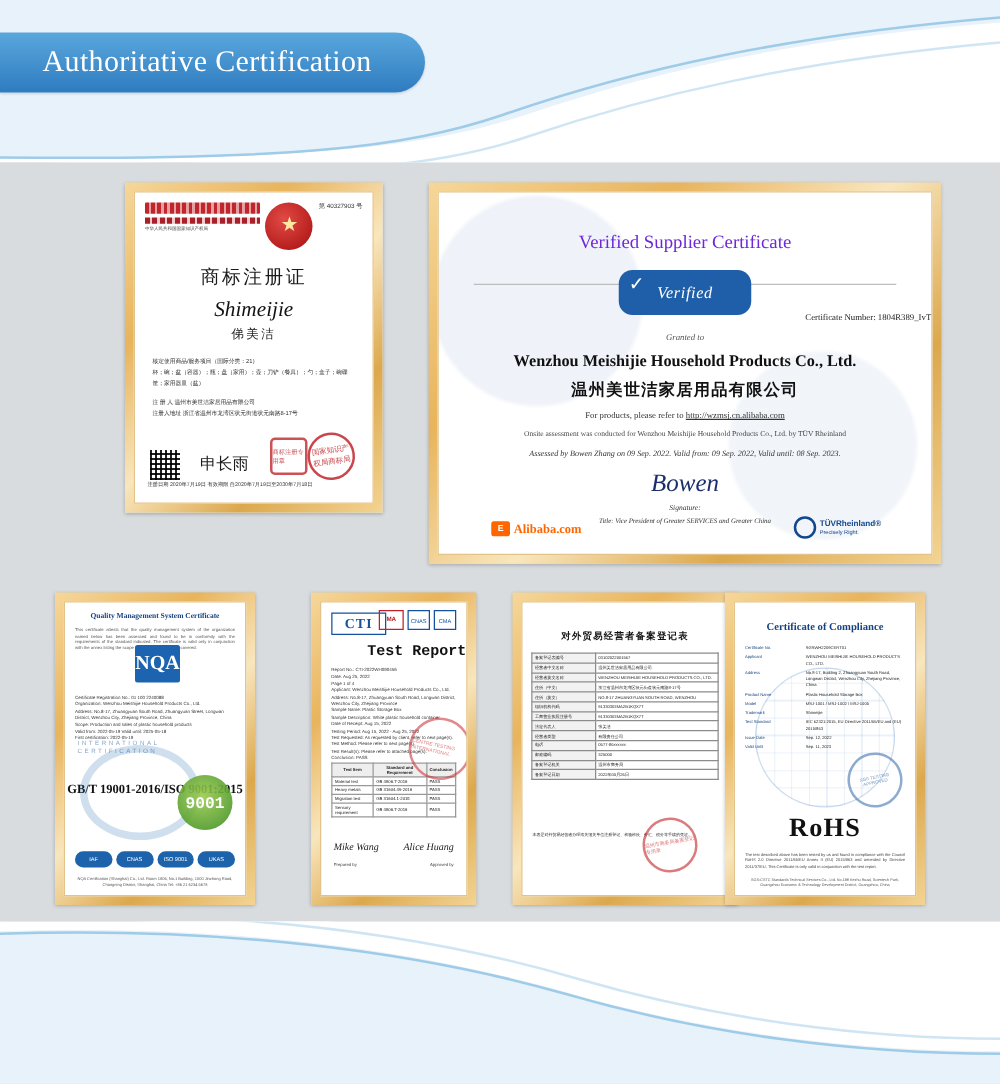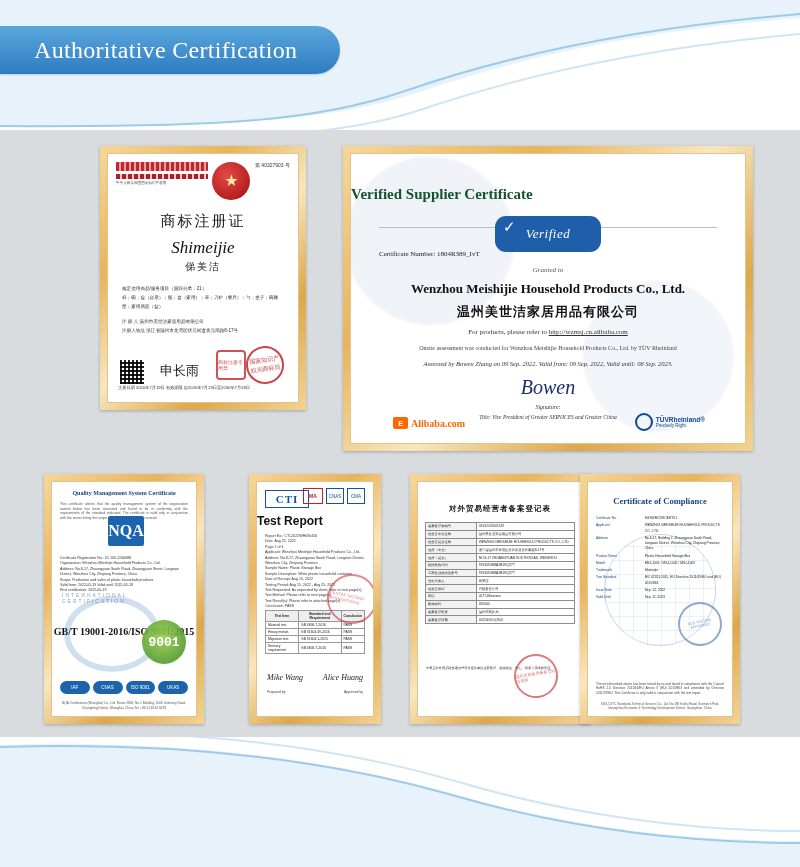--- a/index.html
+++ b/index.html
@@ -187,24 +187,25 @@
     border: 2px solid #c0272d;
     color: #c0272d; font-size: 5px;
     display: flex; align-items: center; justify-content: center;
     opacity: 0.8;
   }
 
   
   #vs-frame { left: 343px; top: 146px; width: 410px; height: 305px; }
   .vs-title {
     position: absolute; left: 0; right: 0; top: 32px;
+    text-align: center;
     font-family: "Liberation Serif", serif;
     font-size: 15px;
-    font-weight: bold;
-    color: #14532d;
+    font-weight: normal;
+    color: #6d28d9;
   }
   .vs-badge {
     position: absolute; left: 50%; top: 62px;
     transform: translateX(-50%);
     width: 106px; height: 36px;
     background: #1f5fa9;
     border-radius: 11px;
     color: #fff;
     font-family: "Liberation Serif", serif;
     font-size: 13px;
@@ -216,21 +217,21 @@
     content: "✓";
     position: absolute; left: 8px; top: 2px;
     font-size: 15px; color: #ffffff; font-style: normal;
   }
   .vs-rule {
     position: absolute; left: 28px; right: 28px; top: 73px;
     height: 1px; background: #bdbdbd;
   }
   .vs-certno {
     position: absolute; left: 0; right: 0; top: 96px;
-    text-align: left; font-size: 7px; color: #222;
+    text-align: right; font-size: 7px; color: #222;
     font-family: "Liberation Serif", serif;
     margin-left: 28px;
   }
   .vs-granted {
     position: absolute; left: 0; right: 0; top: 112px;
     text-align: center; font-size: 7px; color: #555;
     font-style: italic;
     font-family: "Liberation Serif", serif;
   }
   .vs-company {
@@ -414,23 +415,23 @@
   }
   .ctt-marks .b {
     width: 16px; height: 14px;
     border: 1px solid #1452a0;
     color: #1452a0;
     font-size: 4.5px;
     display:flex; align-items:center; justify-content:center;
   }
   .ctt-title {
     position: absolute; left: 0; right: 0; top: 32px;
-    text-align: left;
+    text-align: right;
     font-size: 12px; font-weight: bold; color: #111;
-    font-family: Liberation Sans, sans-serif;
+    font-family: Liberation Mono, monospace;
   }
   .ctt-table {
     position: absolute; left: 8px; right: 8px; top: 128px;
     border-collapse: collapse;
     width: calc(100% - 16px);
   }
   .ctt-table th, .ctt-table td {
     border: 0.5px solid #999;
     font-size: 3.4px;
     padding: 1px 2px;
@@ -817,20 +818,21 @@
         <div class="row">
             <span class="k">Issue Date</span>
             <span class="v">Sep. 12, 2022</span>
           </div>
         <div class="row">
             <span class="k">Valid Until</span>
             <span class="v">Sep. 11, 2023</span>
           </div>
       </div>
       <div class="rohs-seal">SGS TESTING APPROVED</div>
+      <div class="rohs-big">RoHS</div>
       <div class="rohs-note">The test described above has been tested by us and found in compliance with the Council RoHS 2.0 Directive 2011/65/EU Annex II (EU) 2015/863 and amended by Directive 2011/37/EU. This Certificate is only valid in conjunction with the test report.</div>
       <div class="rohs-foot">SGS-CSTC Standards Technical Services Co., Ltd.
 No.198 Kezhu Road, Scientech Park, Guangzhou Economic &amp; Technology Development District, Guangzhou, China</div>
     </div>
   </div>
 
   <div class="swoosh-bottom">
     <svg width="800" height="130" viewBox="0 0 800 130" preserveAspectRatio="none" aria-hidden="true">
       <rect x="0" y="0" width="800" height="130" fill="#ffffff"></rect>
       <path d="M0,130 L0,8 C180,2 330,22 450,56 C560,88 680,104 800,104 L800,130 Z" fill="#e8f2fa"></path>

